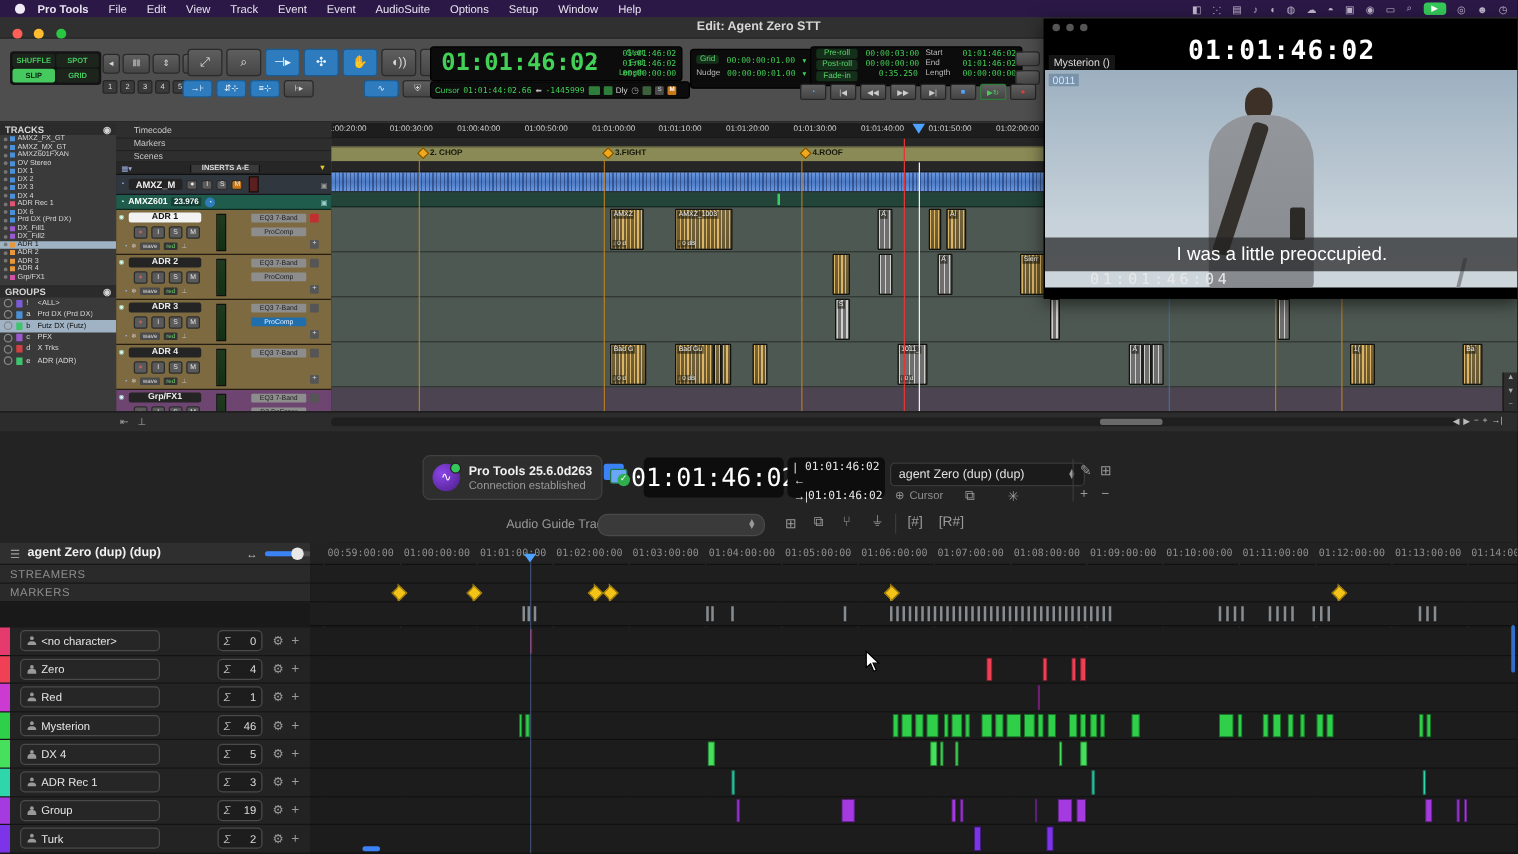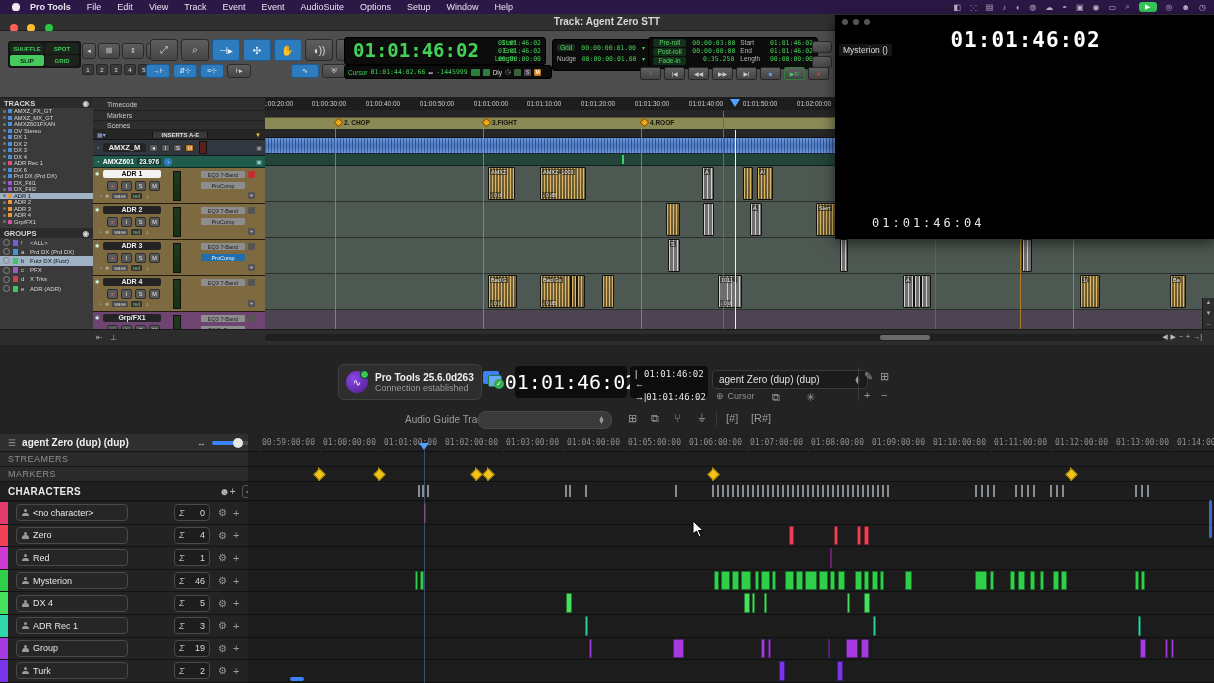--- a/index.html
+++ b/index.html
@@ -154,21 +154,21 @@
     </div>
   </div>
 
   <div id="pt-window" class="abs">
     <div id="pt-titlebar" class="abs">
       <span class="abs" style="left:10px;top:4px;">
         <span class="tl" style="background:#ff5f57"></span>
         <span class="tl" style="background:#febc2e"></span>
         <span class="tl" style="background:#28c840"></span>
       </span>
-      <div id="pt-title" class="abs">Track: Agent Zero STT</div>
+      <div id="pt-title" class="abs">Edit: Agent Zero STT</div>
     </div>
 
     <div id="pt-toolbar" class="abs">
       <div class="abs modebox" style="left:8px;top:10px;">
         <div class="modebtn">SHUFFLE</div>
         <div class="modebtn">SPOT</div>
         <div class="modebtn active">SLIP</div>
         <div class="modebtn">GRID</div>
       </div>
 
@@ -713,20 +713,35 @@
   </div>
 
   <div id="video-window" class="abs">
     <div class="abs" style="left:6px;top:3px;display:flex;">
       <span class="tl" style="background:#555;width:6px;height:6px;"></span>
       <span class="tl" style="background:#555;width:6px;height:6px;"></span>
       <span class="tl" style="background:#555;width:6px;height:6px;"></span>
     </div>
     <div id="vid-tc-top" class="abs mono" style="top:12px;">01:01:46:02</div>
     <div class="abs chip-dark" style="left:3px;top:28px;">Mysterion ()</div>
+    <div id="vid-frame" class="abs">
+      <div class="abs chip-blue" style="left:3px;top:3px;">0011</div>
+
+      <div class="abs" style="left:160px;top:14px;width:22px;height:26px;background:#3d3127;border-radius:50% 50% 40% 40%;"></div>
+      <div class="abs" style="left:131px;top:36px;width:84px;height:140px;background:linear-gradient(#93969b,#86898e);border-radius:42% 42% 8% 8% / 26% 26% 4% 4%;"></div>
+      <div class="abs" style="left:150px;top:40px;width:13px;height:110px;background:#33302c;transform:rotate(18deg);border-radius:4px;"></div>
+      <div class="abs" style="left:196px;top:110px;width:12px;height:26px;background:#2c2a27;border-radius:2px;"></div>
+      <div class="abs" style="left:330px;top:150px;width:3px;height:40px;background:#8b8f93;transform:rotate(14deg);"></div>
+
+      <div class="streamer" style="left:106px;"></div>
+      <div class="streamer" style="left:264px;"></div>
+      <div id="subtitle-bar">
+        <span id="subtitle-text">I was a little preoccupied.</span>
+      </div>
+    </div>
     <div class="abs mono" id="vid-tc-bottom" style="left:36px;top:200px;">01:01:46:04</div>
   </div>
 
   <div id="cuepro" class="abs">
 
     <div class="abs card" style="left:338px;top:19px;width:128px;height:34px;display:flex;align-items:center;gap:7px;padding:0 7px;">
       <span style="position:relative;width:22px;height:22px;border-radius:50%;background:radial-gradient(circle at 35% 35%,#8b46e8,#4a1d86);display:flex;align-items:center;justify-content:center;color:#fff;font-size:10px;">∿
         <span style="position:absolute;right:-1px;top:-1px;width:7px;height:7px;border-radius:50%;background:#35c759;border:1px solid #1f1f1f;"></span>
       </span>
       <span>
@@ -792,25 +807,20 @@
           <span style="position:absolute;left:21px;top:-3px;width:10px;height:10px;background:#e8e8e8;border-radius:50%;"></span>
         </span>
       </div>
       <div class="row-left" style="top:18px;height:14px;padding:0 8px;font-size:9px;letter-spacing:.5px;">
         <span>STREAMERS</span>
         <span style="margin-left:auto;">+</span>
       </div>
       <div class="row-left" style="top:33px;height:14px;padding:0 8px;font-size:9px;letter-spacing:.5px;">
         <span>MARKERS</span>
         <span style="margin-left:auto;">+</span>
-      </div>
-      <div class="row-left" style="top:48px;height:18px;background:#1f1f1f;padding:0 8px;gap:6px;">
-        <span style="color:#e8e8e8;font-size:10px;font-weight:bold;letter-spacing:.3px;">CHARACTERS</span>
-        <span style="margin-left:auto;color:#bbb;font-size:10px;">☻+</span>
-        <span style="color:#bbb;font-size:9px;border:1px solid #555;border-radius:3px;padding:0 3px;">⏚</span>
       </div>
       <div id="char-rows">
           <div class="char-row" style="top: 68px; height: 21.6px;">
             <div style="width: 8px; height: 100%; background: rgb(228, 58, 109);"></div>
             <div class="char-pill" style="margin-left: 8px; width: 100px;">
               <div class="persph"></div>
               <div style="white-space: nowrap; overflow: hidden;">&lt;no character&gt;</div>
             </div>
             <div class="cnt-pill" style="margin-left: 46px; width: 26px;">
               <div style="font-style: italic; color: rgb(187, 187, 187);">Σ</div>

